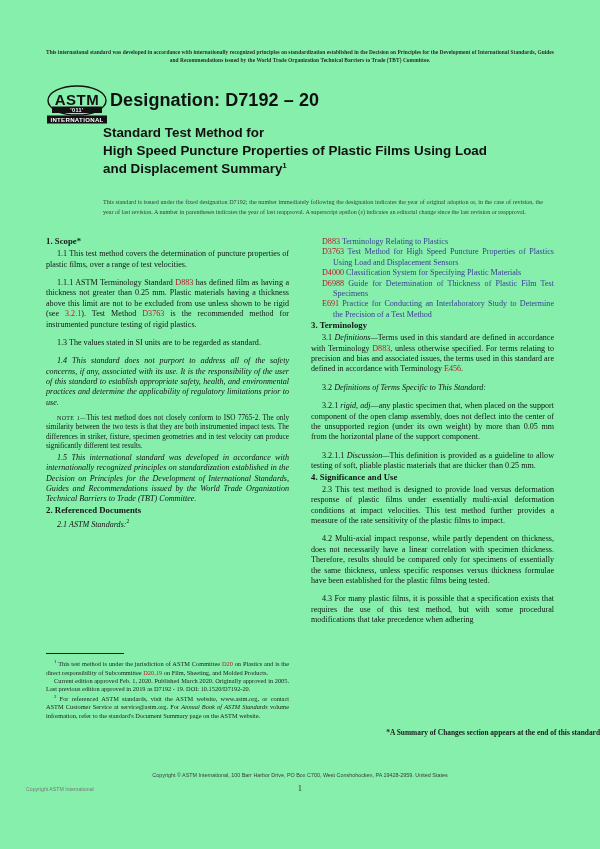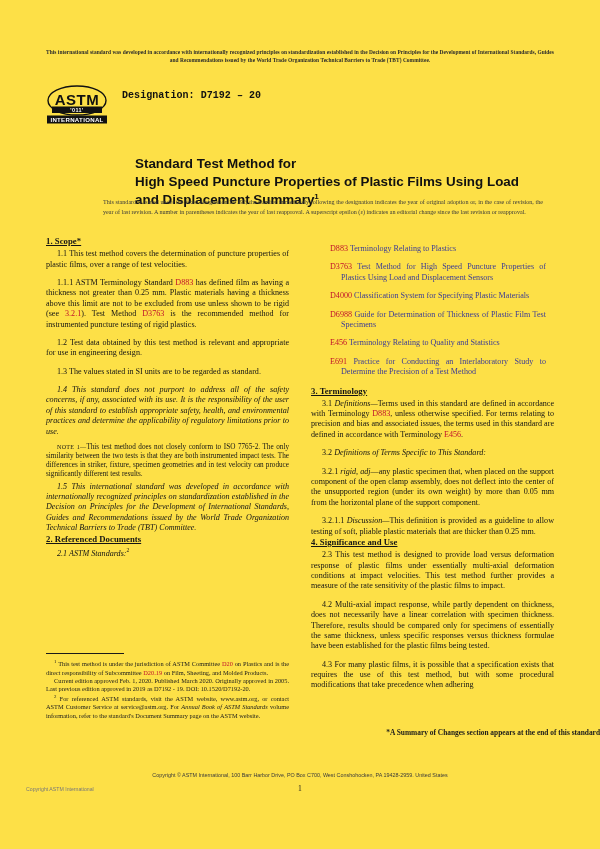--- a/index.html
+++ b/index.html
@@ -14,21 +14,21 @@
     position: relative;
     font-family: "Liberation Serif", "DejaVu Serif", serif;
     color: #1a1a1a;
     overflow: hidden;
   }
   .page {
     position: absolute;
     left: 0; top: 0;
     width: 600px;
     height: 849px;
-    background: #fde047;
+    background: #86efac;
   }
 
   
   .tbt {
     position: absolute;
     left: 46px;
     top: 48px;
     width: 508px;
     font-family: "Liberation Serif", "DejaVu Serif", serif;
     font-size: 5.4px;
@@ -50,41 +50,40 @@
   .logo {
     position: absolute;
     left: 0;
     top: 0;
     width: 66px;
     height: 44px;
   }
   .logo svg { display: block; }
   .designation {
     position: absolute;
-    left: 76px;
+    left: 64px;
     top: 6px;
-    font-family: Liberation Mono, monospace;
-    font-size: 10px;
+    font-family: Liberation Sans, sans-serif;
+    font-size: 18px;
     font-weight: bold;
     color: #111;
     letter-spacing: 0.005em;
   }
 
   
   .title {
     position: absolute;
     left: 103px;
-    top: 155px;
+    top: 124px;
     width: 440px;
     font-family: "Liberation Sans", "DejaVu Sans", sans-serif;
     font-size: 13.4px;
     font-weight: bold;
     line-height: 1.34;
     color: #111;
-    margin-left: 32px;
   }
   .title .sup {
     font-size: 8px;
     vertical-align: super;
     font-weight: bold;
   }
 
   
   .issuenote {
     position: absolute;
@@ -110,21 +109,20 @@
   .col-left  { left: 46px;  }
   .col-right { left: 311px; }
 
   h2.sec {
     font-size: 8.7px;
     font-weight: bold;
     margin: 0 0 2px 0;
     padding: 0;
     text-align: left;
     letter-spacing: 0.005em;
-    text-decoration: underline;
   }
   .gap-before { margin-top: 7px; }
 
   p.para {
     margin: 0 0 0 0;
     padding: 0;
     text-indent: 11px;
     text-align: justify;
     hyphens: none;
   }
@@ -149,21 +147,21 @@
 
   
   ul.reflist {
     list-style: none;
     margin: 1px 0 0 0;
     padding: 0;
     font-size: 8.1px;
     line-height: 1.285;
   }
   ul.reflist li {
-    margin: 8px;
+    margin: 0;
     padding: 0 0 0 22px;
     text-indent: -11px;
     text-align: justify;
     color: #3b3b96;
   }
   ul.reflist li .id {
     color: #c0122c;
   }
 
   
@@ -270,21 +268,20 @@
   <div class="issuenote">This standard is issued under the fixed designation D7192; the number immediately following the designation indicates the year of original adoption or, in the case of revision, the year of last revision. A number in parentheses indicates the year of last reapproval. A superscript epsilon (ε) indicates an editorial change since the last revision or reapproval.</div>
 
   <div class="col col-left">
 
     <h2 class="sec">1. Scope*</h2>
 
     <p class="para">1.1 This test method covers the determination of puncture properties of plastic films, over a range of test velocities.</p>
 
     <p class="para"><span>1.1.1 ASTM Terminology Standard </span><span class="lnk">D883</span><span> has defined film as having a thickness not greater than 0.25 mm. Plastic materials having a thickness above this limit are not to be excluded from use unless shown to be rigid (see </span><span class="lnk">3.2.1</span><span>). Test Method </span><span class="lnk">D3763</span><span> is the recommended method for instrumented puncture testing of rigid plastics.</span></p>
 
-    <p class="para spaced">1.2 Test data obtained by this test method is relevant and appropriate for use in engineering design.</p>
     <p class="para spaced">1.3 The values stated in SI units are to be regarded as standard.</p>
     <p class="para spaced ital">1.4 This standard does not purport to address all of the safety concerns, if any, associated with its use. It is the responsibility of the user of this standard to establish appropriate safety, health, and environmental practices and determine the applicability of regulatory limitations prior to use.</p>
 
     <div class="note"><span class="smcap">NOTE 1—</span><span>This test method does not closely conform to ISO 7765-2. The only similarity between the two tests is that they are both instrumented impact tests. The differences in striker, fixture, specimen geometries and in test velocity can produce significantly different test results.</span></div>
 
     <p class="para spaced ital">1.5 This international standard was developed in accordance with internationally recognized principles on standardization established in the Decision on Principles for the Development of International Standards, Guides and Recommendations issued by the World Trade Organization Technical Barriers to Trade (TBT) Committee.</p>
 
     <h2 class="sec gap-before">2. Referenced Documents</h2>
 
     <p class="para"><span class="ital">2.1 ASTM Standards:</span><span class="sup" style="font-size:5.6px;vertical-align:super">2</span></p>
@@ -292,21 +289,20 @@
 
   </div>
 
   <div class="col col-right">
 
     <ul class="reflist">
       <li><span class="id">D883</span> <span>Terminology Relating to Plastics</span></li>
       <li><span class="id">D3763</span> <span>Test Method for High Speed Puncture Properties of Plastics Using Load and Displacement Sensors</span></li>
       <li><span class="id">D4000</span> <span>Classification System for Specifying Plastic Materials</span></li>
       <li><span class="id">D6988</span> <span>Guide for Determination of Thickness of Plastic Film Test Specimens</span></li>
-      <li><span class="id">E456</span> <span>Terminology Relating to Quality and Statistics</span></li>
       <li><span class="id">E691</span> <span>Practice for Conducting an Interlaboratory Study to Determine the Precision of a Test Method</span></li>
     </ul>
 
     <h2 class="sec gap-before">3. Terminology</h2>
 
     <p class="para spaced"><span>3.1 </span><span class="ital">Definitions—</span><span>Terms used in this standard are defined in accordance with Terminology </span><span class="lnk">D883</span><span>, unless otherwise specified. For terms relating to precision and bias and associated issues, the terms used in this standard are defined in accordance with Terminology </span><span class="lnk">E456</span><span>.</span></p>
 
     <p class="para spaced"><span>3.2 </span><span class="ital">Definitions of Terms Specific to This Standard:</span></p>
 
     <p class="para spaced"><span>3.2.1 </span><span class="ital">rigid, adj</span><span>—any plastic specimen that, when placed on the support component of the open clamp assembly, does not deflect into the center of the unsupported region (under its own weight) by more than 0.05 mm from the horizontal plane of the support component.</span></p>

